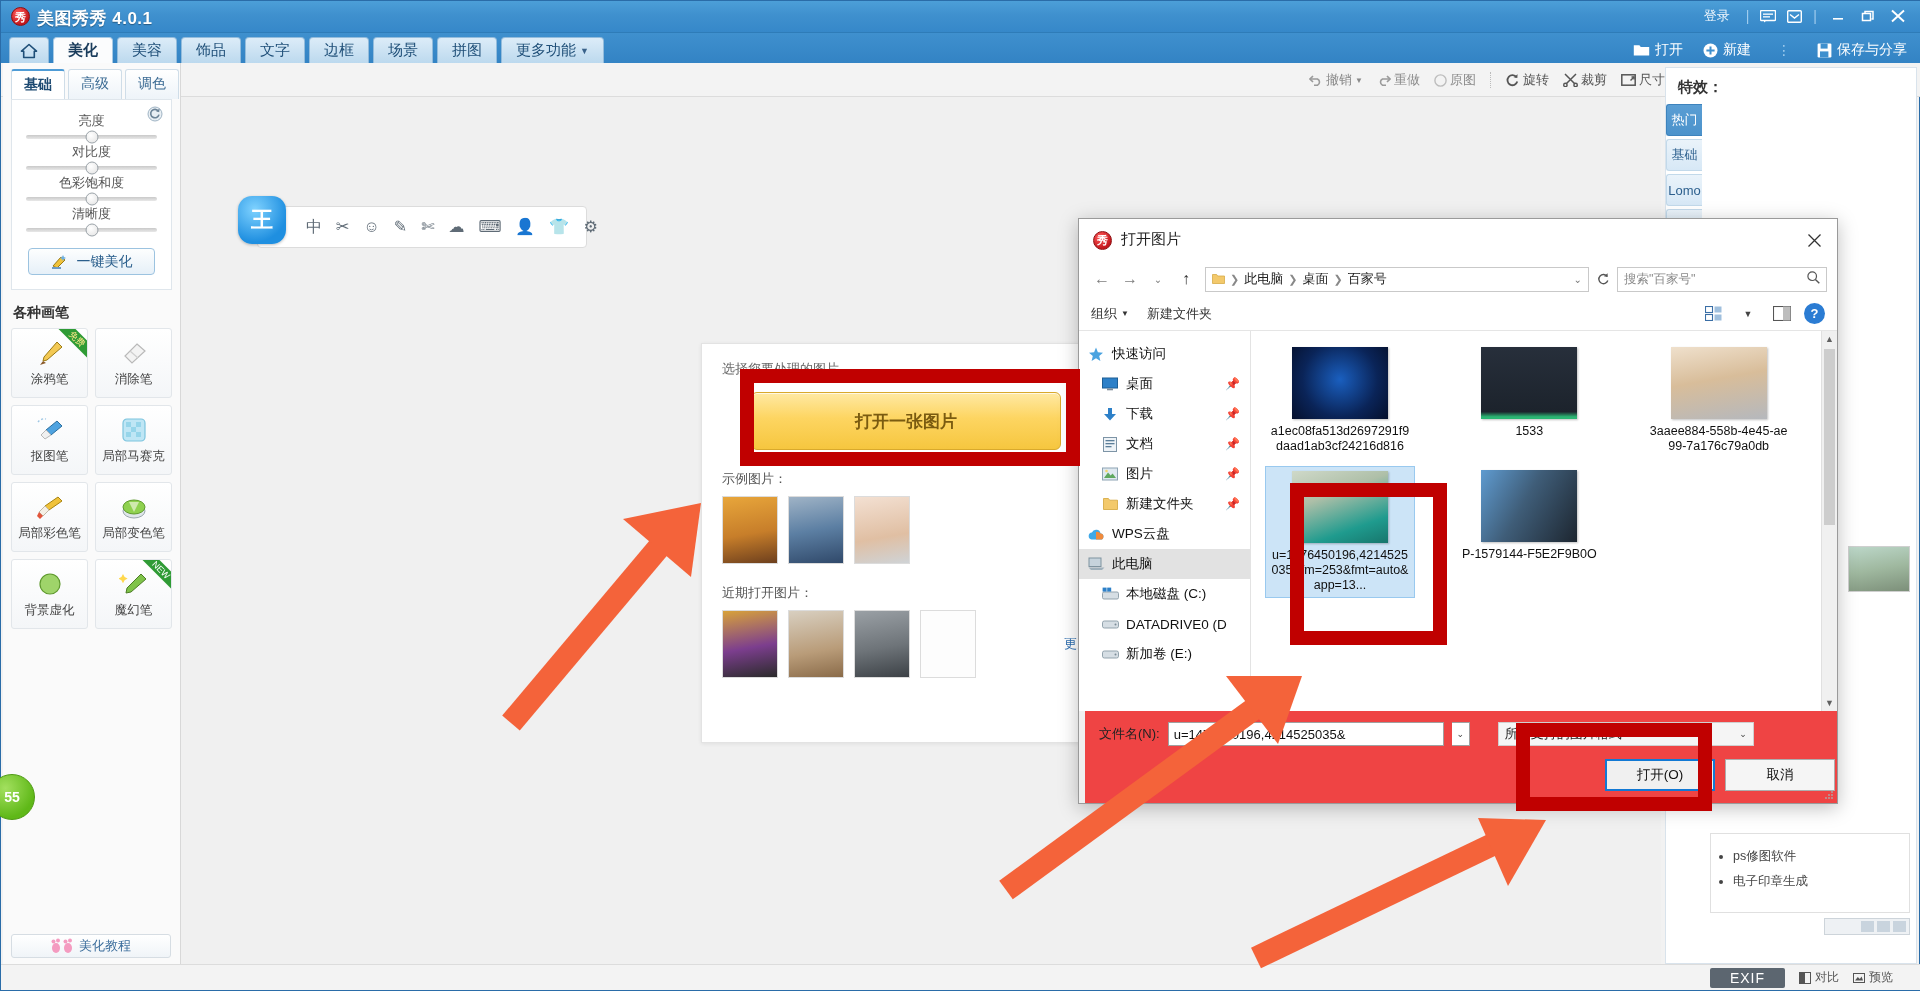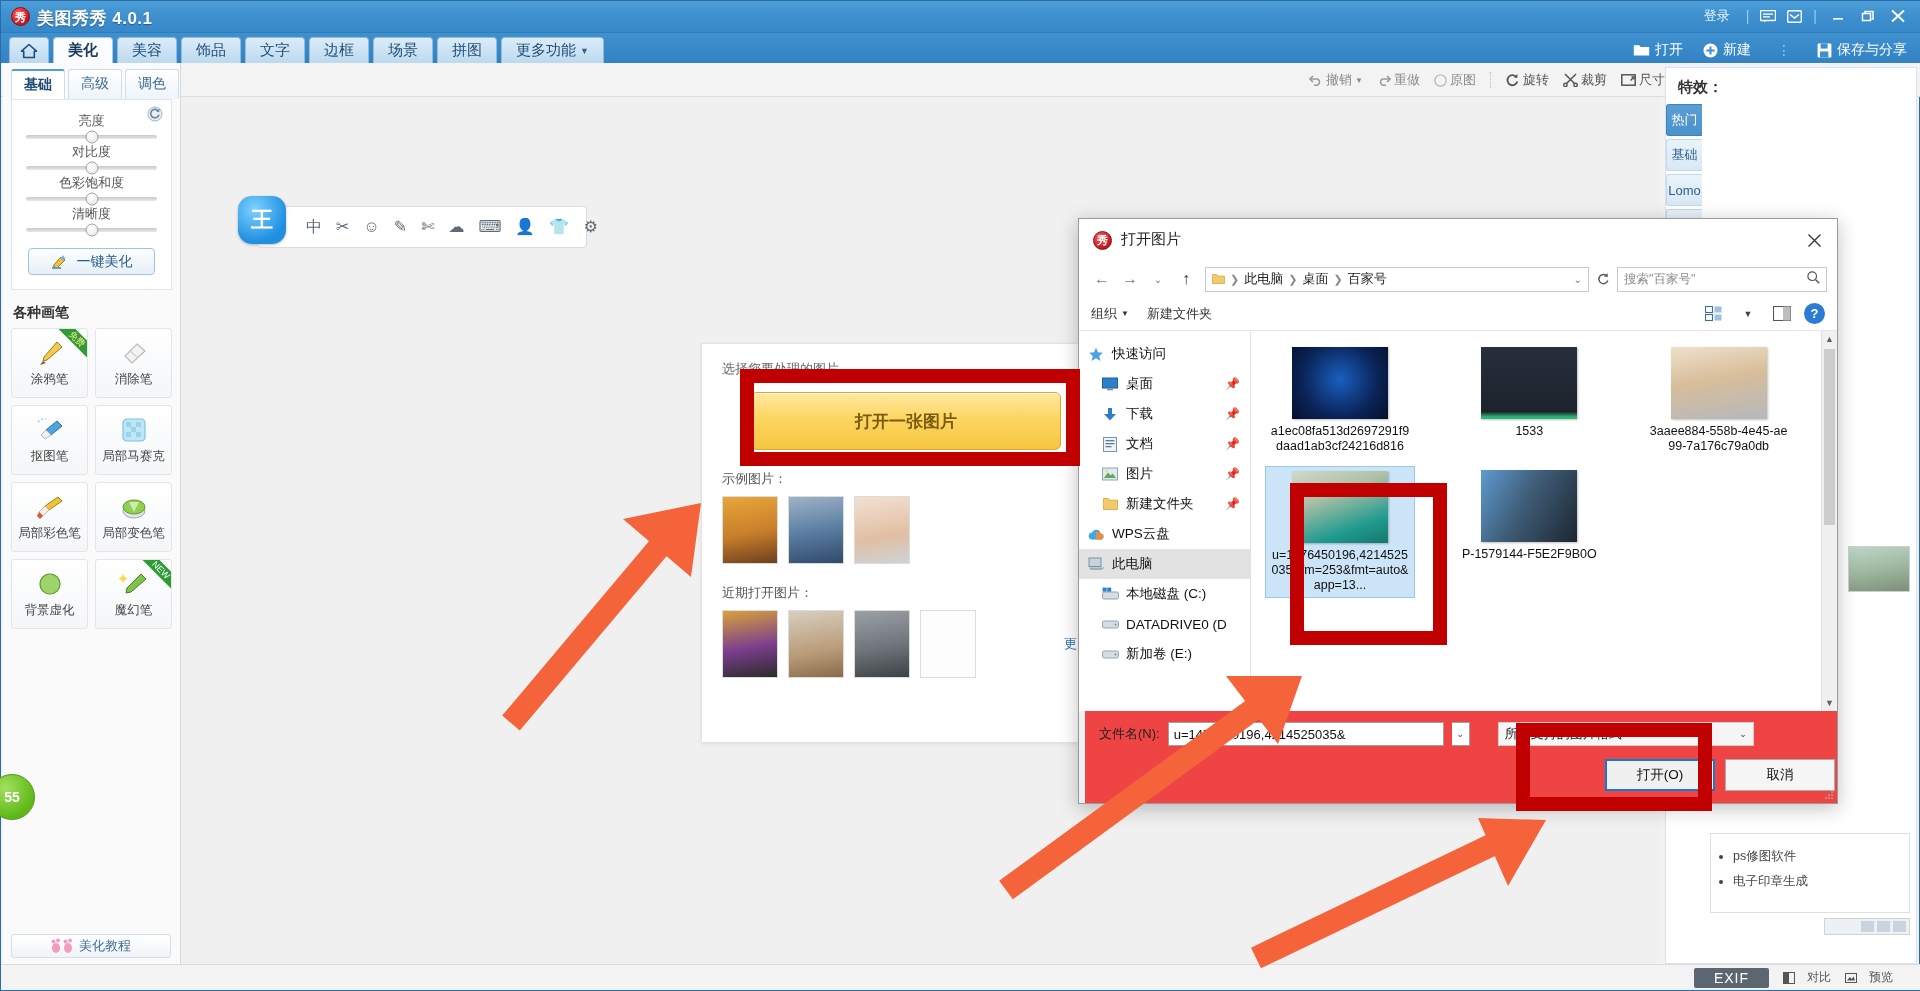--- a/index.html
+++ b/index.html
@@ -234,21 +234,21 @@
   
   .statusbar {
     position:absolute; left:0; bottom:0; width:1920px; height:26px;
     background:#f3f3f3; border-top:1px solid #dcdcdc;
     display:flex; align-items:center; justify-content:flex-end; gap:14px;
     padding-right:28px; font-size:12px; color:#555;
   }
   .exif-badge {
     background:#5c6670; color:#fff; font-size:14px; padding:2px 20px; border-radius:2px; letter-spacing:1px;
   }
-  .sb-item { display:flex; align-items:center; gap:12px; cursor:pointer; }
+  .sb-item { display:flex; align-items:center; gap:4px; cursor:pointer; }
 
   
   .green-bubble {
     position:absolute; left:-12px; bottom:170px; width:46px; height:46px;
     border-radius:50%;
     background:radial-gradient(circle at 35% 30%, #a3e05f, #5fb818 70%);
     color:#fff; font-size:14px; font-weight:bold;
     display:flex; align-items:center; justify-content:center;
     border:1px solid #4d9a12;
   }

